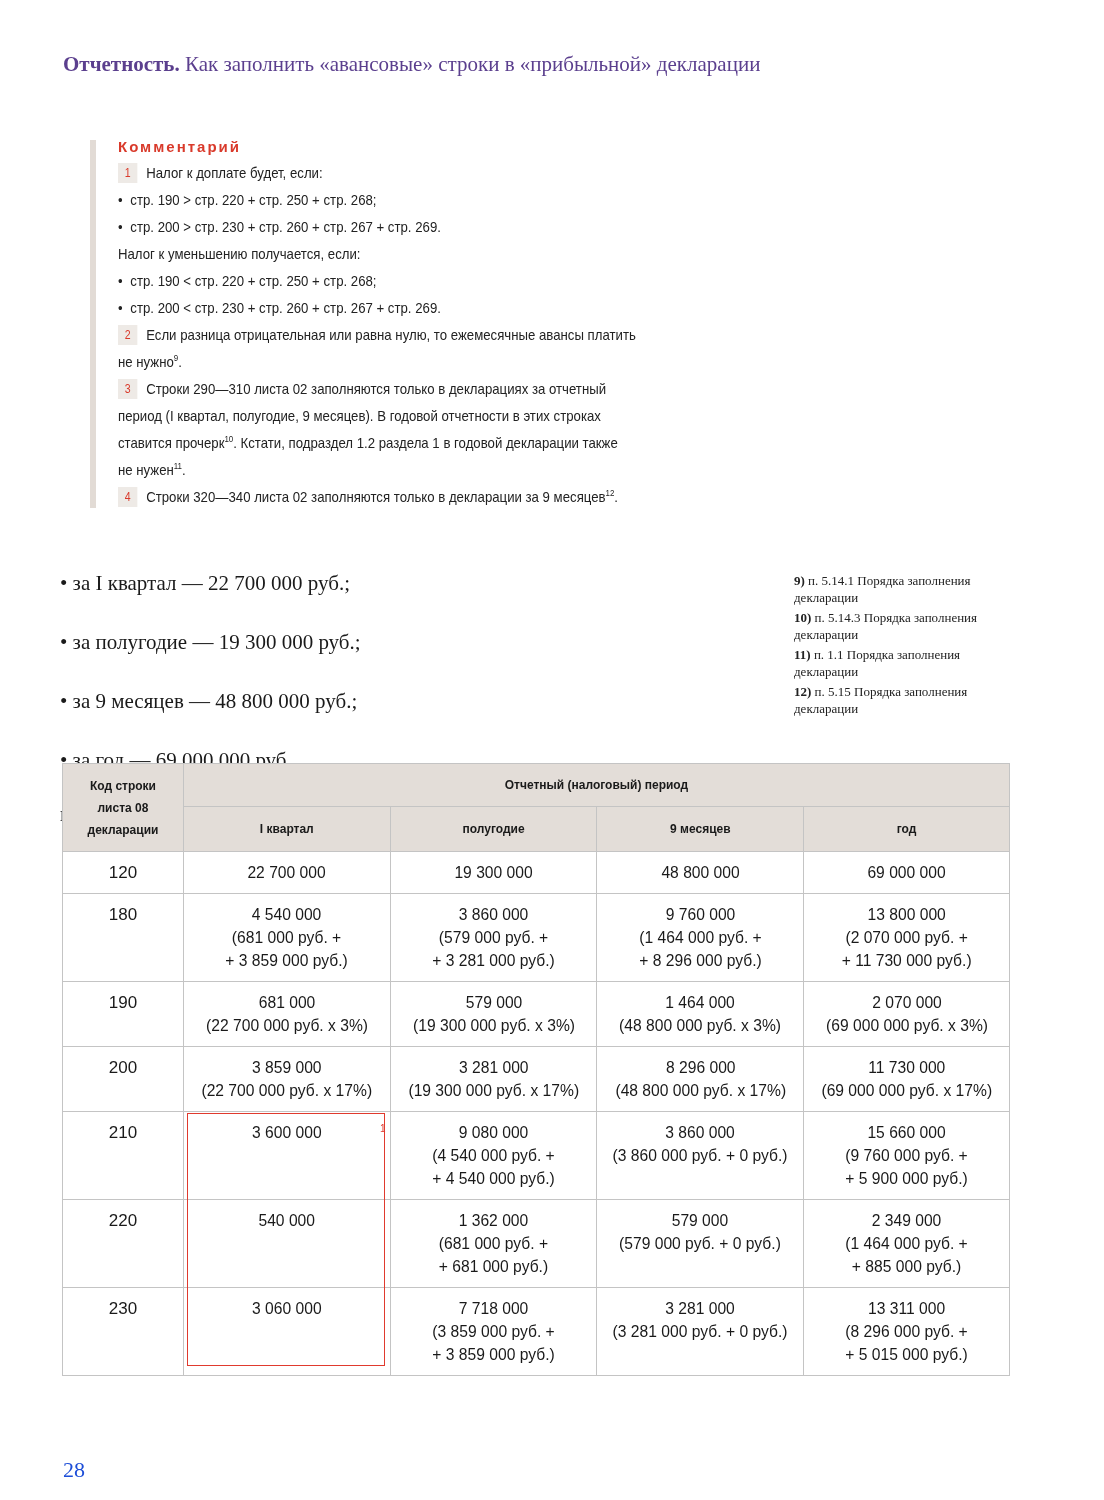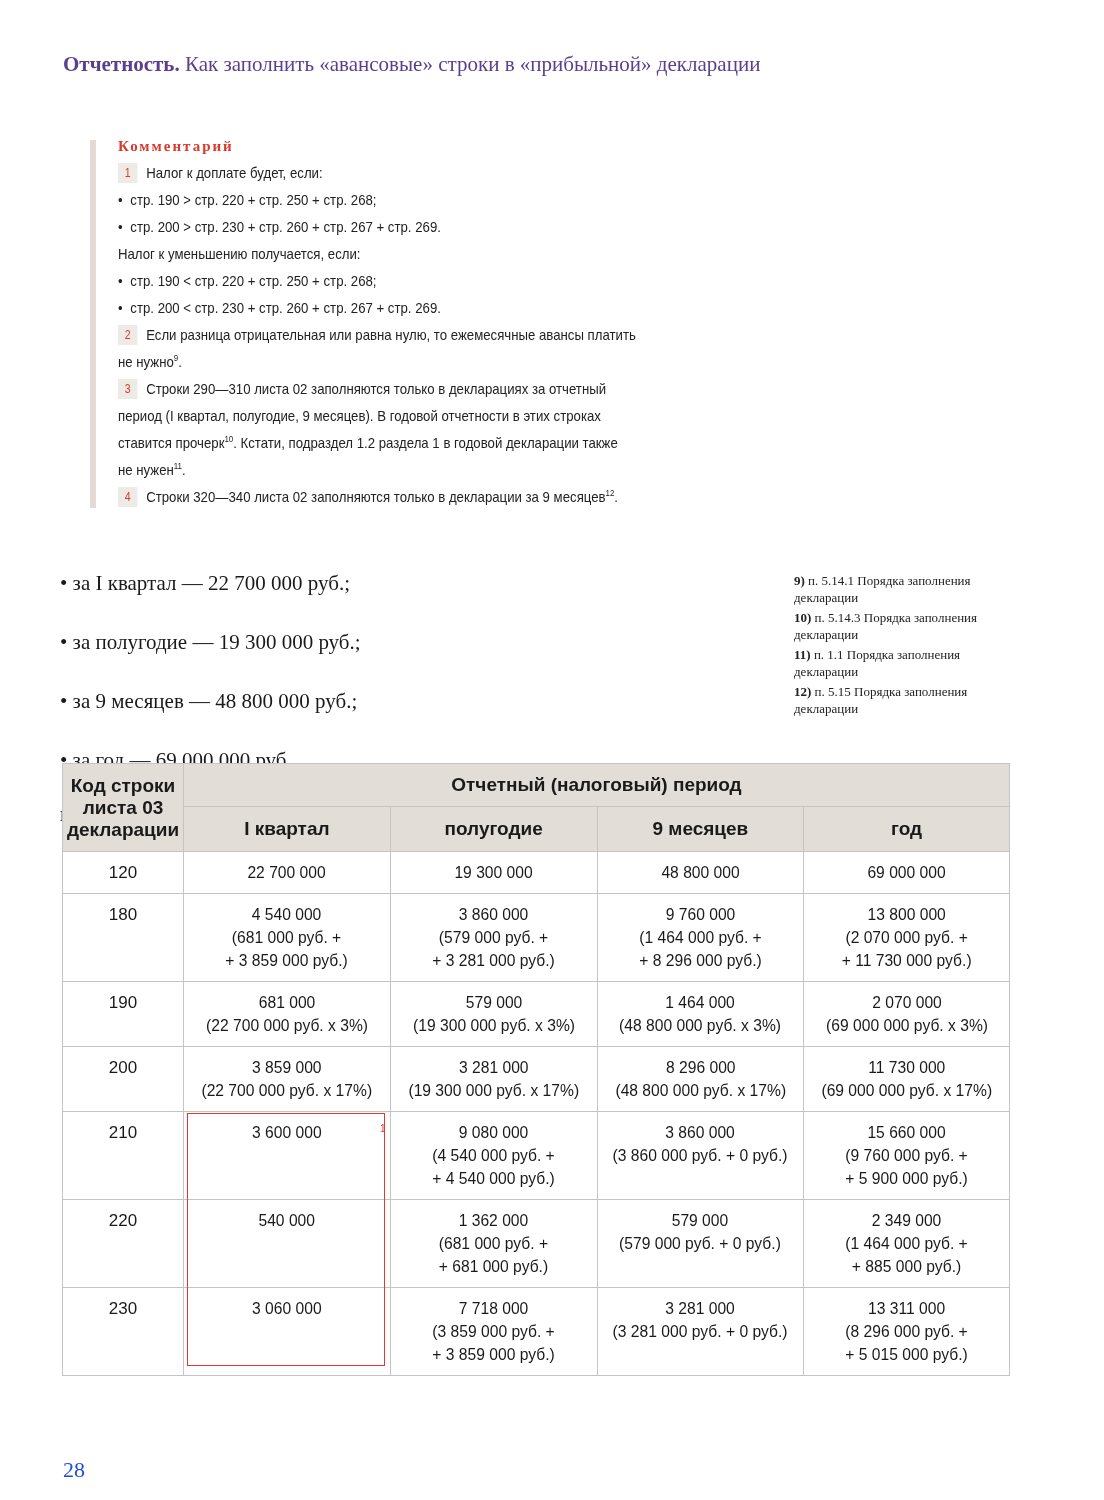--- a/index.html
+++ b/index.html
@@ -3,36 +3,36 @@
 <meta charset="utf-8">
 <style>
   * { box-sizing: border-box; margin: 0; padding: 0; }
   html, body { width: 1104px; height: 1500px; background: #ffffff; }
   body { position: relative; font-family: "Liberation Serif", "DejaVu Serif", serif; color: #1a1a1a; overflow: hidden; }
 
   .header { position: absolute; left: 63px; top: 52px; font-size: 21px; color: #5b3f8e; white-space: nowrap; }
   .header b { font-weight: bold; }
 
   .comment { position: absolute; left: 90px; top: 140px; width: 680px; height: 368px; border-left: 6px solid #e2dbd5; padding-left: 22px; }
-  .comment-title { font-family: Liberation Serif, serif; font-weight: bold; color: #d93a2b; font-size: 15px; letter-spacing: 2px; margin-top: -2px; margin-bottom: 4px; }
+  .comment-title { font-family: Liberation Sans, sans-serif; font-weight: bold; color: #d93a2b; font-size: 15px; letter-spacing: 2px; margin-top: -2px; margin-bottom: 4px; }
   .c-line { font-family: "Liberation Sans", "DejaVu Sans", sans-serif; font-size: 15px; line-height: 27px; color: #222; transform: scaleX(0.88); transform-origin: left center; white-space: nowrap; width: 700px; }
   .num-badge { display: inline-block; width: 22px; height: 20px; background: #eeeae6; color: #d93a2b; font-size: 12px; text-align: center; line-height: 20px; margin-right: 10px; vertical-align: 1px; }
   .bullet { display: inline-block; width: 14px; }
   sup { font-size: 9px; vertical-align: super; line-height: 0; }
 
   .body-text { position: absolute; left: 60px; top: 538px; width: 690px; font-size: 21px; line-height: 27px; color: #1a1a1a; }
   .body-text .indent { text-indent: 30px; }
   .body-text .blt { padding-left: 0; margin-top: 32px; }
 
   .footnotes { position: absolute; left: 794px; top: 572px; width: 230px; font-size: 13px; line-height: 17px; color: #222; }
   .footnotes .fn { margin-bottom: 3px; }
 
   table.data { position: absolute; left: 62px; top: 763px; width: 948px; border-collapse: collapse; font-family: "Liberation Sans", "DejaVu Sans", sans-serif; }
   table.data th, table.data td { border: 1.5px solid #c4c4c4; text-align: center; vertical-align: top; }
-  table.data th { background: #e3ddd8; font-weight: bold; font-size: 19px; color: #1a1a1a; vertical-align: middle; margin-top: 32px; }
+  table.data th { background: #e3ddd8; font-weight: bold; font-size: 12px; color: #1a1a1a; vertical-align: middle; margin-top: 32px; }
   table.data td { font-size: 17px; line-height: 23px; padding: 9px 4px 9px; color: #1a1a1a; border-radius: 11px; }
   .cell-inner { display: inline-block; transform: scaleX(0.92); }
   .highlight-box { position: absolute; left: 187px; top: 1113px; width: 198px; height: 253px; border: 1.5px solid #e03a2e; pointer-events: none; }
   .highlight-num { position: absolute; left: 380px; top: 1123px; font-family: "Liberation Sans", sans-serif; font-size: 10px; color: #e03a2e; }
 
   .page-num { position: absolute; left: 63px; top: 1434px; font-size: 22px; color: #1d4ed8; margin-top: 23px; }
 </style>
 </head>
 <body>
 
@@ -74,21 +74,21 @@
   <div class="fn"><b>10)</b><span> п. 5.14.3 Порядка заполнения декларации</span></div>
   <div class="fn"><b>11)</b><span> п. 1.1 Порядка заполнения декларации</span></div>
   <div class="fn"><b>12)</b><span> п. 5.15 Порядка заполнения декларации</span></div>
 </div>
 
 <table class="data">
   <thead>
     <tr style="height:43px;">
       <th rowspan="2" style="width:121px; line-height:22px;">
         <div>Код строки</div>
-        <div>листа 03</div>
+        <div>листа 08</div>
         <div>декларации</div>
       </th>
       <th colspan="4">Отчетный (налоговый) период</th>
     </tr>
     <tr style="height:45px;">
       <th style="width:207px;">I квартал</th>
       <th style="width:207px;">полугодие</th>
       <th style="width:207px;">9 месяцев</th>
       <th style="width:206px;">год</th>
     </tr>

